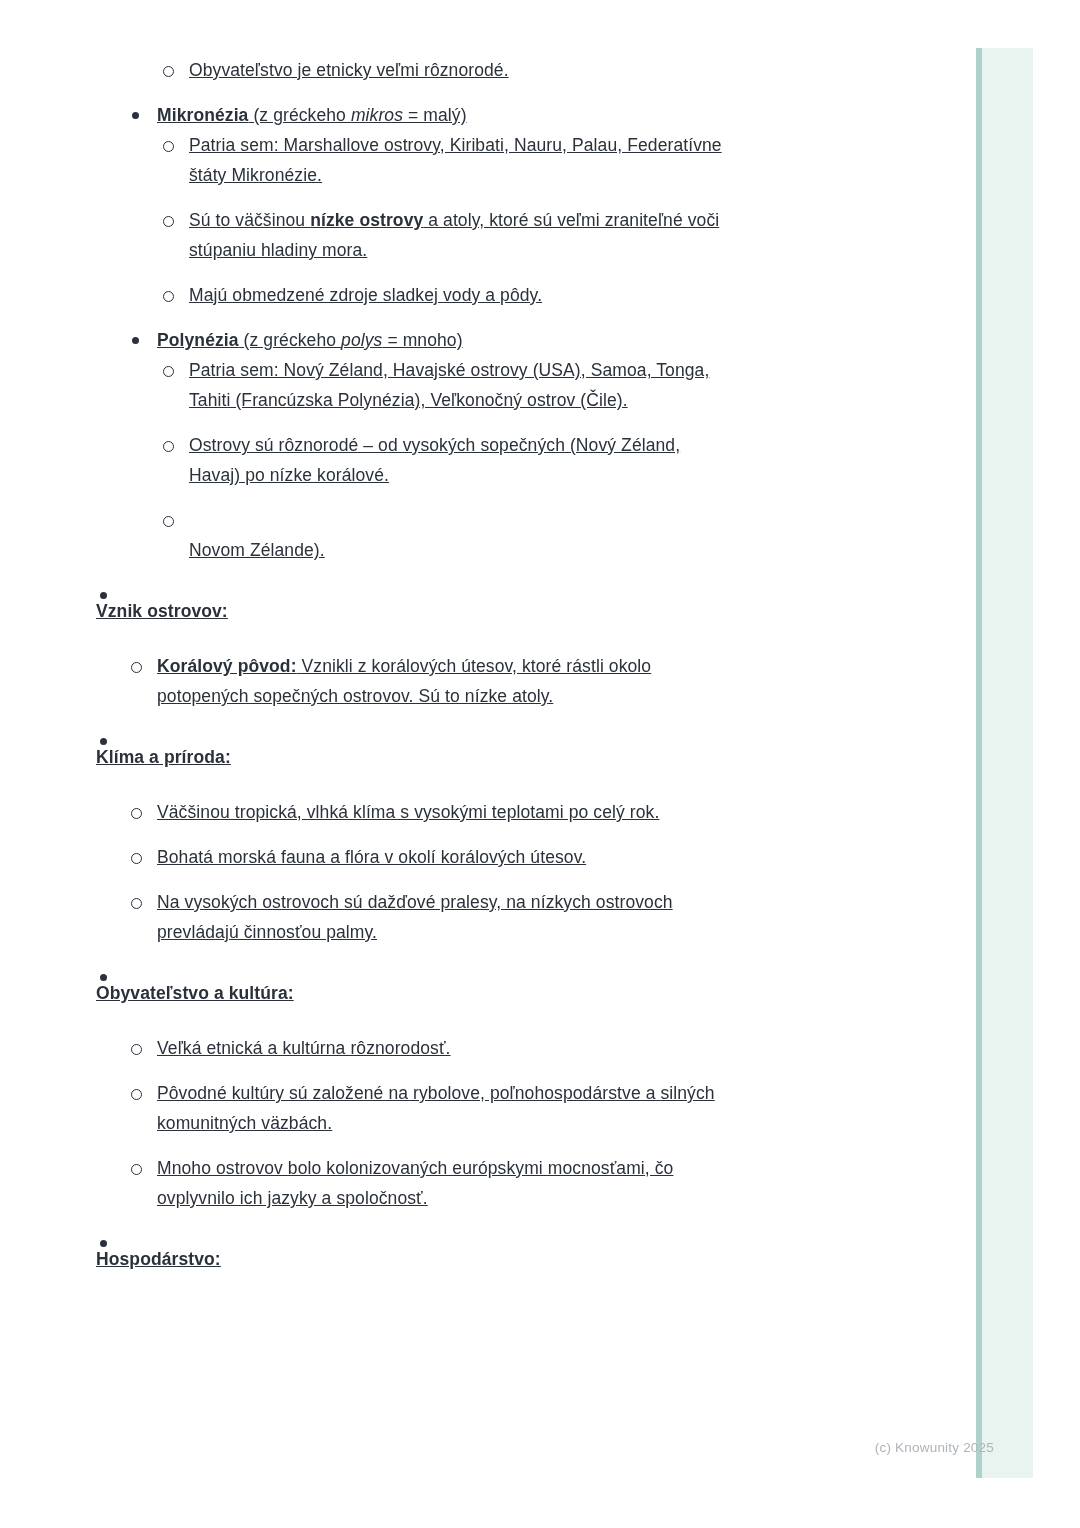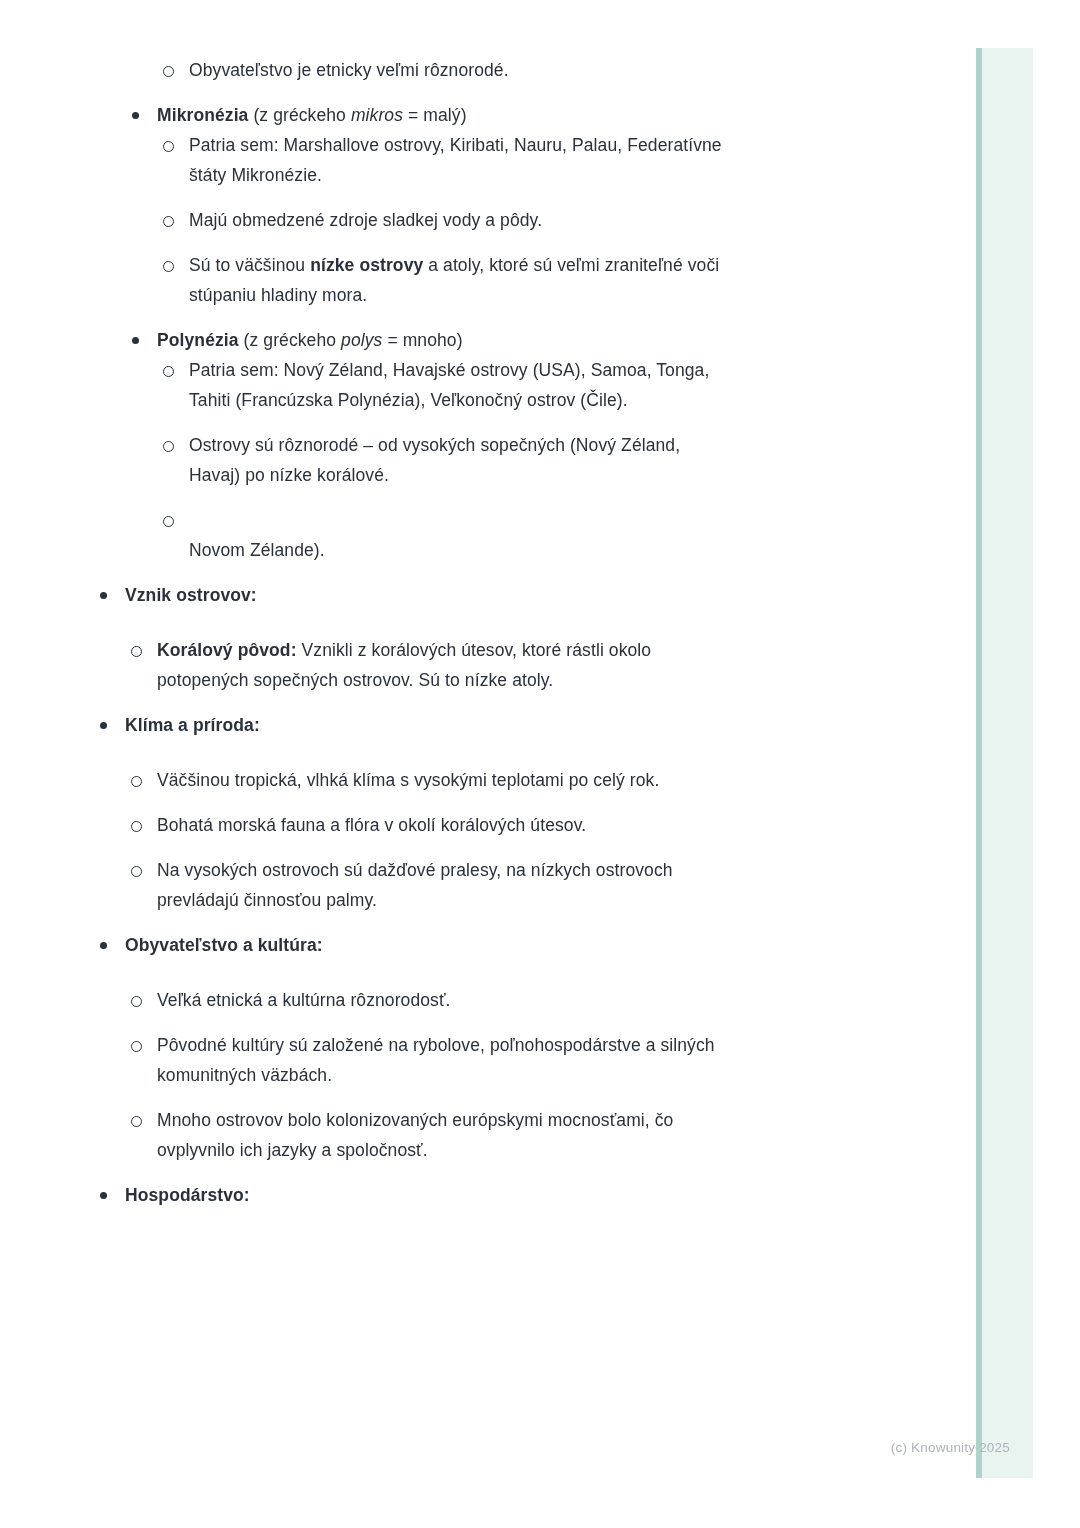--- a/index.html
+++ b/index.html
@@ -17,34 +17,34 @@
   .strip-line {
     position: absolute; left: 976px; top: 48px;
     width: 6px; height: 1430px;
   }
   .strip-panel {
     position: absolute; left: 982px; top: 48px;
     width: 51px; height: 1430px;
   }
 
   
-  .outline { position: absolute; left: 0; top: 0; width: 1019px; padding-top: 55px; }
+  .outline { position: absolute; left: 0; top: 0; width: 1019px; padding-top: 55px; text-decoration: underline; }
   .item {
     display: flex;
     align-items: flex-start;
     font-size: 17.5px;
     line-height: 30px;
     margin-bottom: 15px;
     letter-spacing: 0.1px;
   }
   .item.lvl0 { margin-left: 96px; }
   .item.lvl1 { margin-left: 128px; }
   .item.lvl2 { margin-left: 160px; }
   .item.kind-group   { margin-top: 12px; margin-bottom: 0; align-items: center; }
-  .item.kind-section { margin-top: 13px; margin-bottom: 25px; }
+  .item.kind-section { margin-top: 13px; margin-bottom: 25px; flex-direction: column; }
 
   .bullet { flex: 0 0 16px; width: 16px; height: 30px; position: relative; margin-right: 13px; }
   .bullet.disc::after {
     content: ""; position: absolute; left: 4px; top: 11.5px;
     width: 7px; height: 7px; border-radius: 50%; background: #2a313a;
   }
   .bullet.circle::after {
     content: ""; position: absolute; left: 3px; top: 10.5px;
     width: 9px; height: 9px; border-radius: 50%;
     border: 1.8px solid #2a313a; background: transparent;
@@ -52,21 +52,21 @@
 
   .text { max-width: 700px; }
   .lvl1 .text { max-width: 663px; }
   .lvl2 .text { max-width: 631px; }
   .seg-b { font-weight: 700; }
   .seg-i { font-style: italic; }
 
   .footer-copy {
     position: absolute;
     top: 1440px;
-    right: 70px;
+    right: 86px;
     font-size: 13.5px;
     line-height: 16px;
     color: #aeb4bb;
     z-index: 5;
     letter-spacing: 0.2px;
   }
 </style>
 </head>
 <body>
 
@@ -83,25 +83,25 @@
       <div class="item lvl1 kind-group">
         <span class="bullet disc"></span>
         <div class="text"><span class="seg-b">Mikronézia</span><span> (z gréckeho </span><span class="seg-i">mikros</span><span> = malý)</span></div>
       </div>
       <div class="item lvl2 kind-sub">
         <span class="bullet circle"></span>
         <div class="text"><span>Patria sem: Marshallove ostrovy, Kiribati, Nauru, Palau, Federatívne</span><br><span>štáty Mikronézie.</span></div>
       </div>
       <div class="item lvl2 kind-sub">
         <span class="bullet circle"></span>
-        <div class="text"><span>Majú obmedzené zdroje sladkej vody a pôdy.</span></div>
+        <div class="text"><span>Sú to väčšinou </span><span class="seg-b">nízke ostrovy</span><span> a atoly, ktoré sú veľmi zraniteľné voči</span><br><span>stúpaniu hladiny mora.</span></div>
       </div>
       <div class="item lvl2 kind-sub">
         <span class="bullet circle"></span>
-        <div class="text"><span>Sú to väčšinou </span><span class="seg-b">nízke ostrovy</span><span> a atoly, ktoré sú veľmi zraniteľné voči</span><br><span>stúpaniu hladiny mora.</span></div>
+        <div class="text"><span>Majú obmedzené zdroje sladkej vody a pôdy.</span></div>
       </div>
       <div class="item lvl1 kind-group">
         <span class="bullet disc"></span>
         <div class="text"><span class="seg-b">Polynézia</span><span> (z gréckeho </span><span class="seg-i">polys</span><span> = mnoho)</span></div>
       </div>
       <div class="item lvl2 kind-sub">
         <span class="bullet circle"></span>
         <div class="text"><span>Patria sem: Nový Zéland, Havajské ostrovy (USA), Samoa, Tonga,</span><br><span>Tahiti (Francúzska Polynézia), Veľkonočný ostrov (Čile).</span></div>
       </div>
       <div class="item lvl2 kind-sub">

